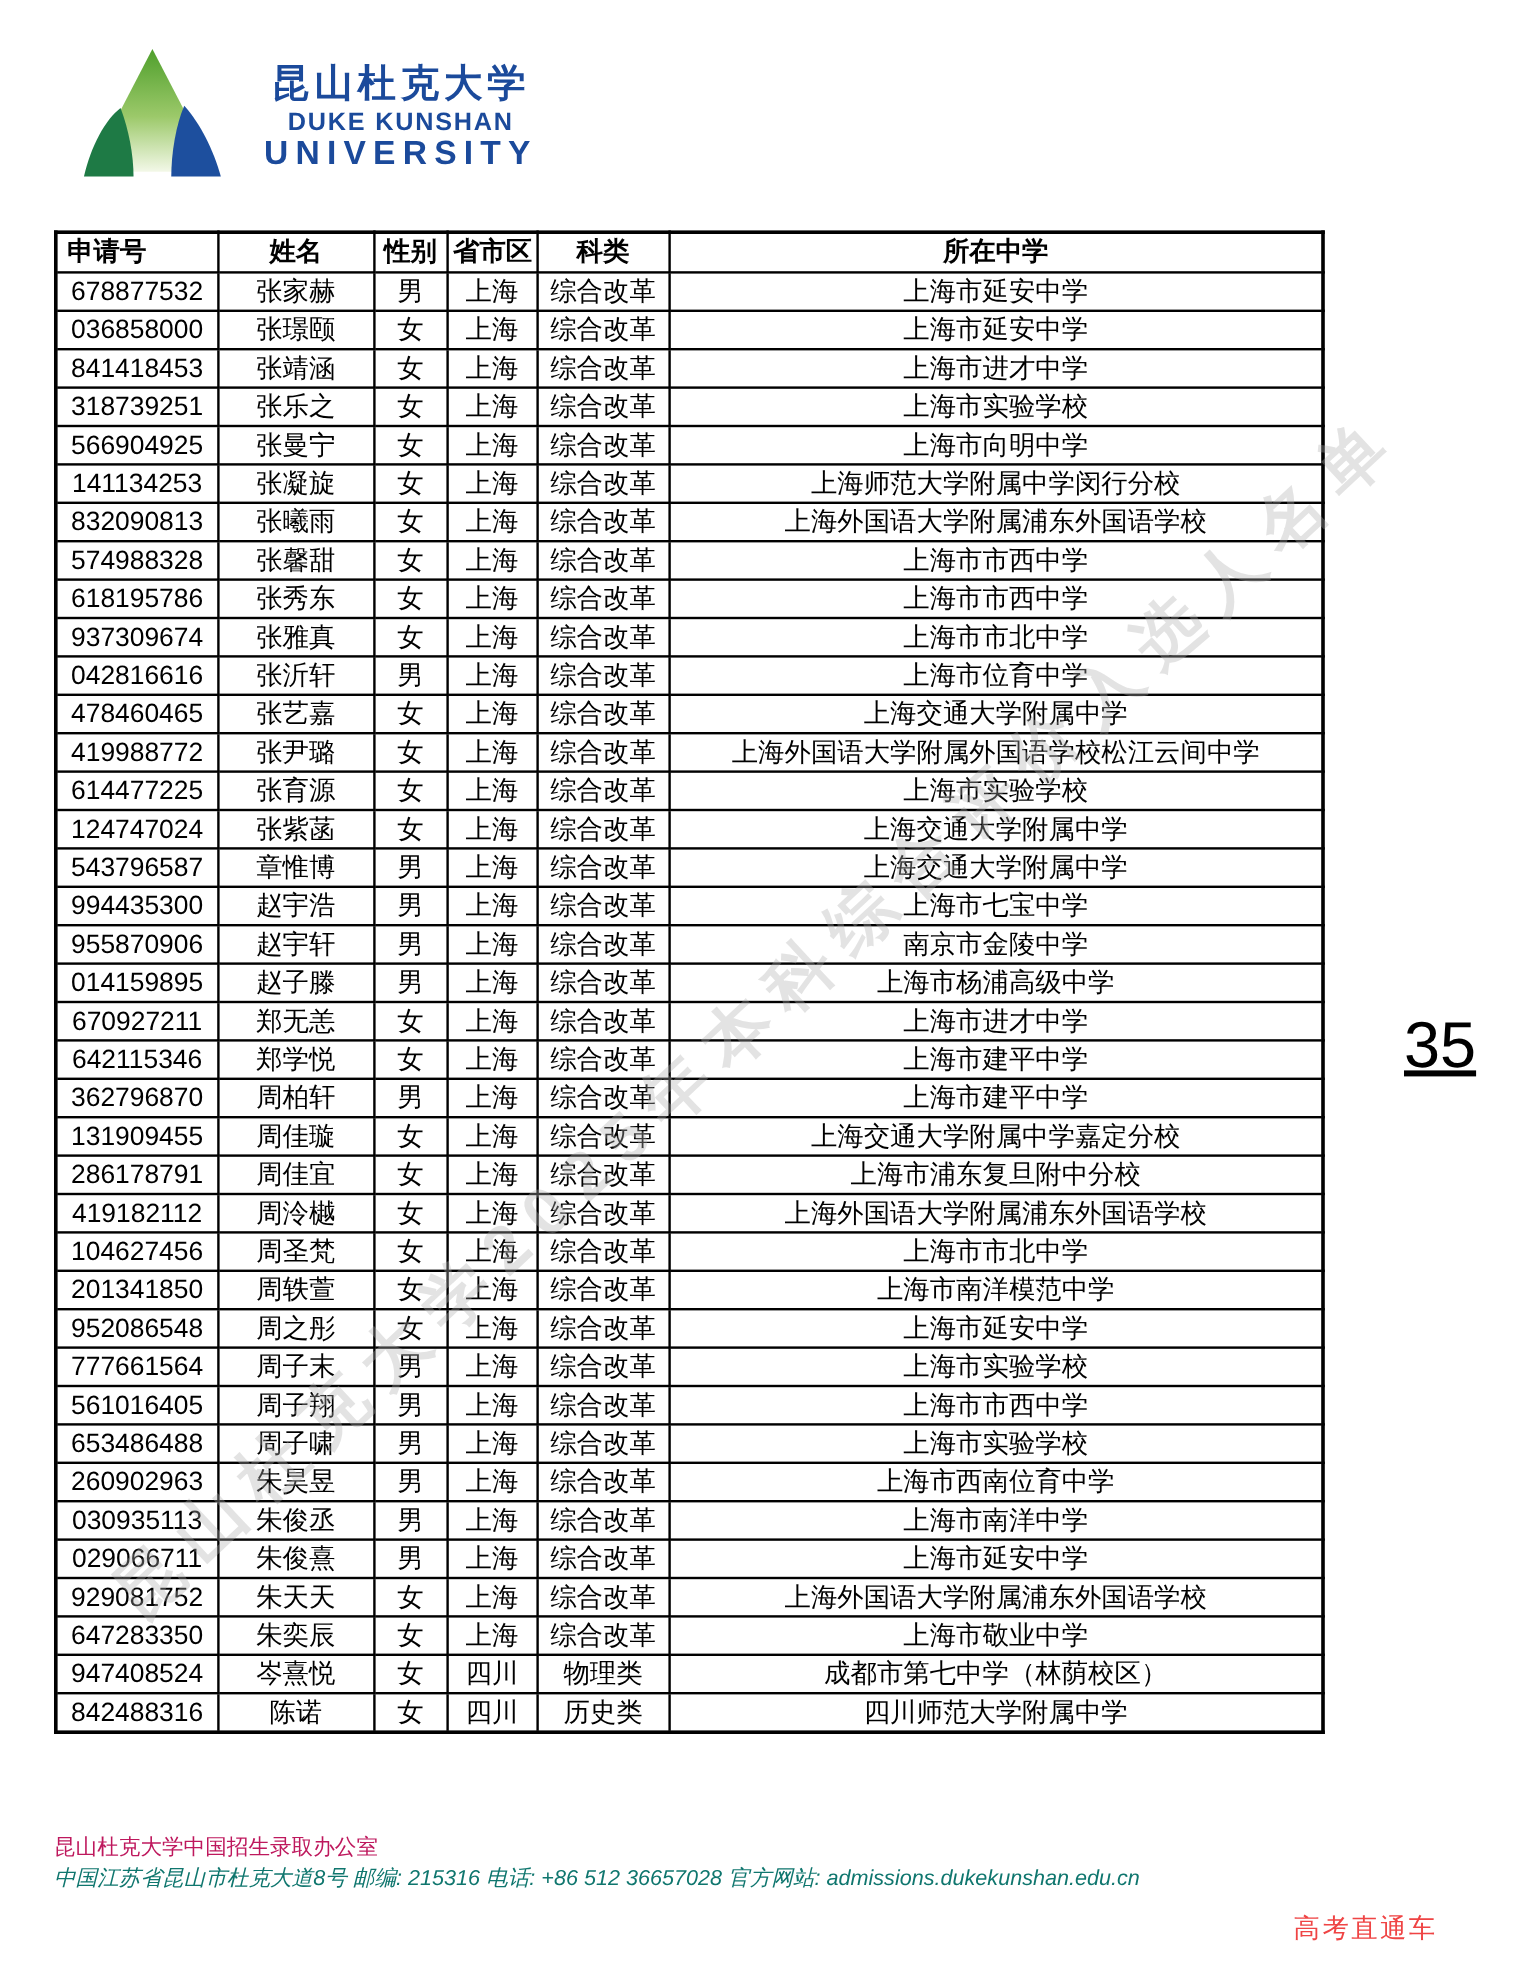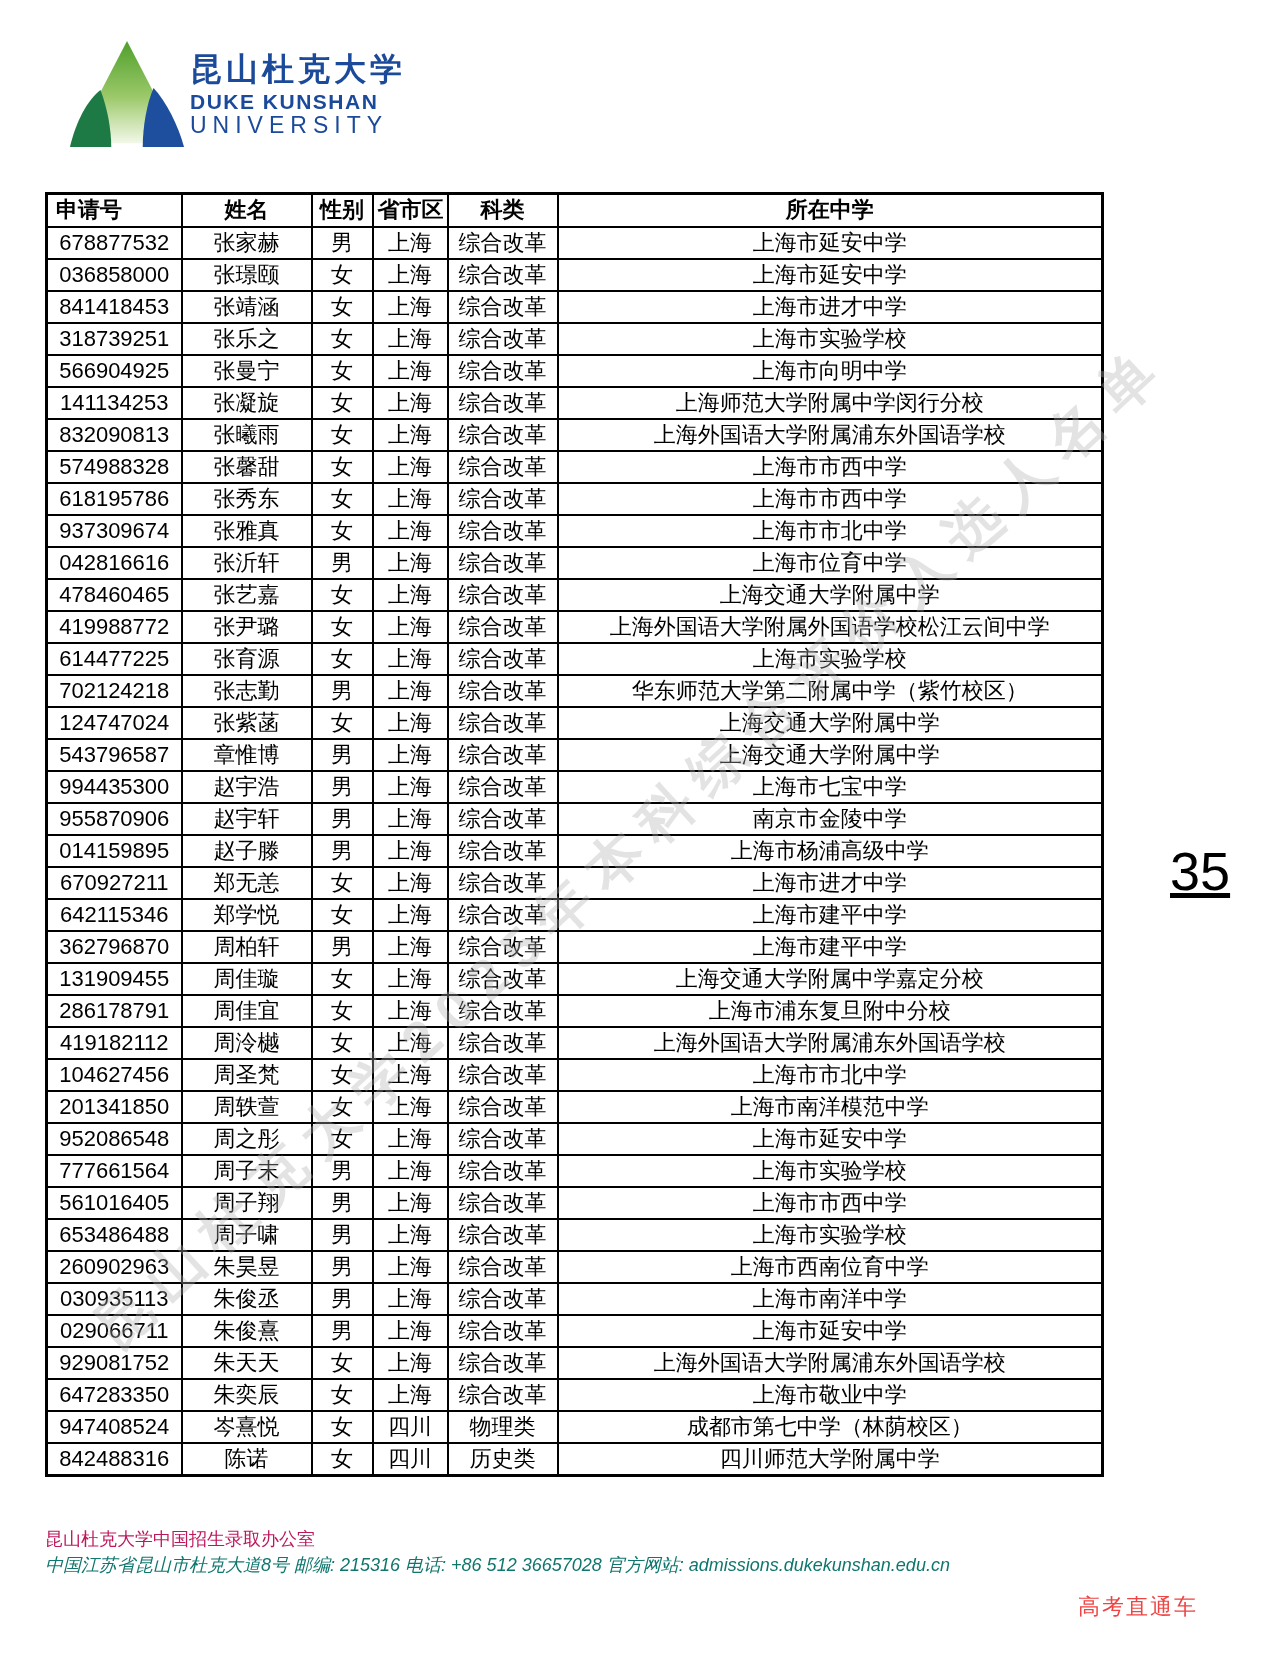--- a/index.html
+++ b/index.html
@@ -8,24 +8,24 @@
     position:relative;
     width:1280px; height:1657px;
     background:#ffffff;
     overflow:hidden;
     font-family:"Liberation Sans", sans-serif;
   }
 
   
   .logo-block { position:absolute; left:68px; top:38px; display:flex; align-items:flex-start; }
   .logo-mark { width:118px; height:112px; }
-  .logo-text { margin-left:4px; margin-top:14px; color:#1b4a9b; }
+  .logo-text { margin-left:34px; margin-top:14px; color:#1b4a9b;text-align:center; }
   .logo-cn  { font-size:32px; font-weight:bold; letter-spacing:4px; line-height:1.1; }
   .logo-en1 { font-size:21px; font-weight:bold; letter-spacing:1.5px; margin-top:4px; line-height:1.0; }
-  .logo-en2 { font-size:23px; font-weight:normal; letter-spacing:6px; line-height:1.0; margin-top:2px; }
+  .logo-en2 { font-size:28px; font-weight:bold; letter-spacing:6px; line-height:1.0; margin-top:2px; }
 
   
   .wm-diagonal {
     position:absolute; left:130px; top:1290px;
     transform:rotate(-43deg); transform-origin:left bottom;
     font-size:56px; letter-spacing:14px; white-space:nowrap;
     color:rgba(175,175,175,0.35);
     z-index:5; pointer-events:none; font-weight:bold;
   }
 
@@ -221,28 +221,20 @@
         </tr>
         <tr>
           <td class="c0">614477225</td>
           <td class="c1">张育源</td>
           <td class="c2">女</td>
           <td class="c3">上海</td>
           <td class="c4">综合改革</td>
           <td class="c5">上海市实验学校</td>
         </tr>
         <tr>
-          <td class="c0">702124218</td>
-          <td class="c1">张志勤</td>
-          <td class="c2">男</td>
-          <td class="c3">上海</td>
-          <td class="c4">综合改革</td>
-          <td class="c5">华东师范大学第二附属中学（紫竹校区）</td>
-        </tr>
-        <tr>
           <td class="c0">124747024</td>
           <td class="c1">张紫菡</td>
           <td class="c2">女</td>
           <td class="c3">上海</td>
           <td class="c4">综合改革</td>
           <td class="c5">上海交通大学附属中学</td>
         </tr>
         <tr>
           <td class="c0">543796587</td>
           <td class="c1">章惟博</td>

